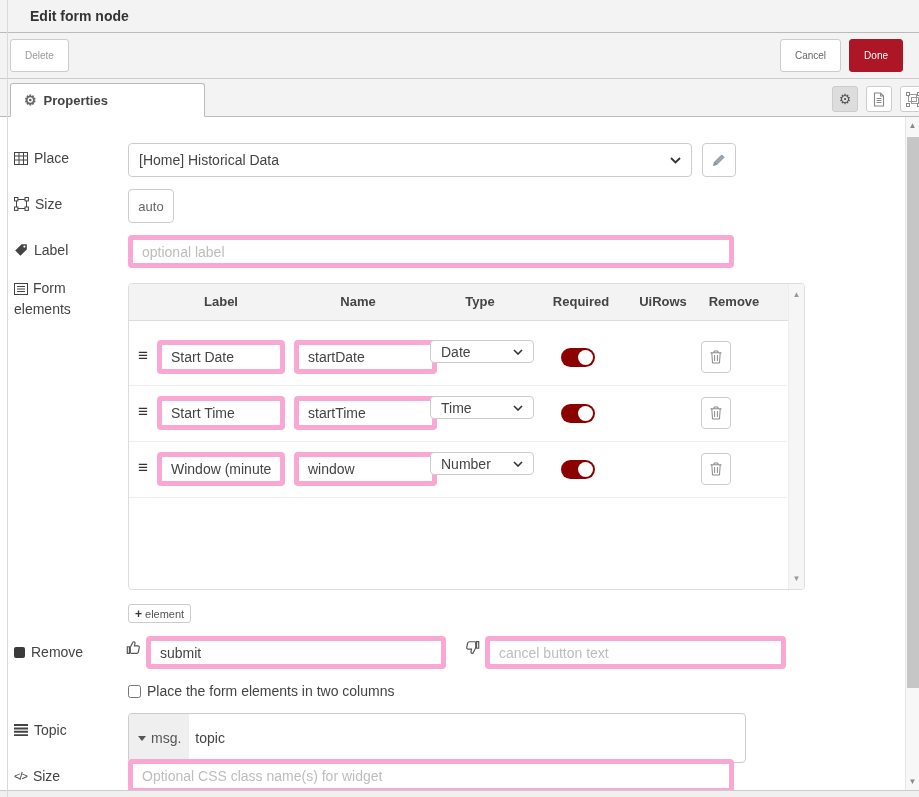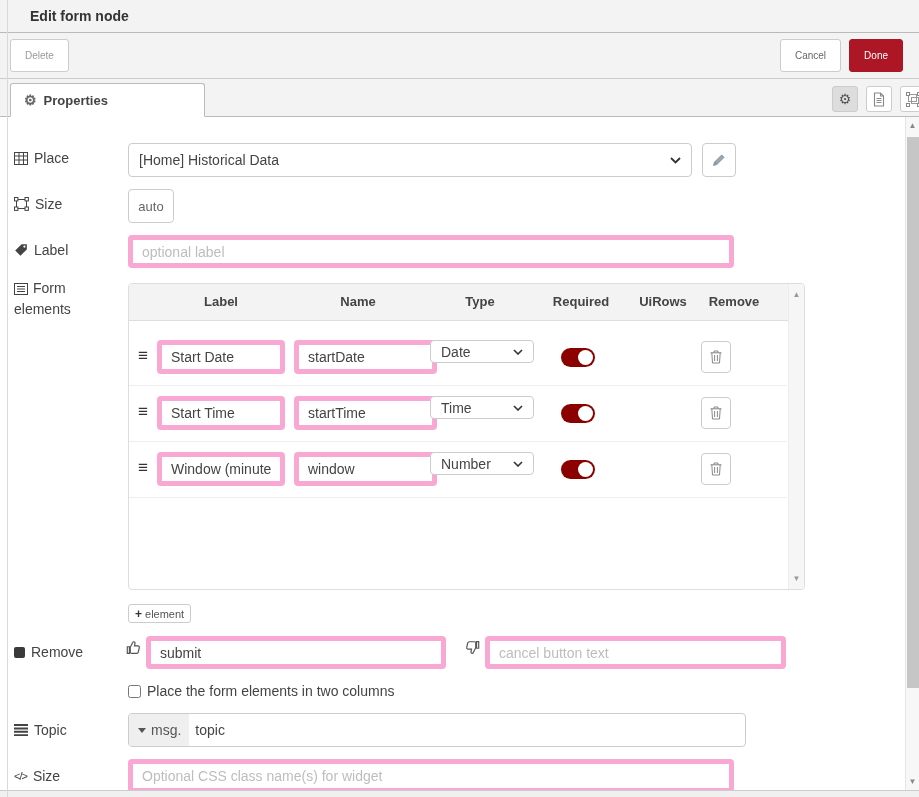--- a/index.html
+++ b/index.html
@@ -76,21 +76,21 @@
     border-radius:3px; background:#fff; font-size:11px; color:#555; padding:0 6px; display:flex;
     align-items:center; gap:3px; cursor:pointer; }
   .add-btn .plus { font-weight:bold; font-size:12px; color:#333; }
 
   .thumb-ic { position:absolute; top:523px; }
 
   .check-row { position:absolute; left:128px; top:566px; display:flex; align-items:center; gap:6px;
     font-size:14px; color:#444; }
   .check-row input { width:13px; height:13px; }
 
-  .typed-input { position:absolute; left:128px; top:596px; width:618px; height:34px;
+  .typed-input { position:absolute; left:128px; top:596px; width:618px; height:50px;
     border:1px solid #ccc; border-radius:4px; display:flex; overflow:hidden; background:#fff; }
   .typed-prefix { background:#efefef; display:flex; align-items:center; gap:5px; padding:0 8px 0 9px;
     font-size:14px; color:#555; cursor:pointer; }
   .typed-value { display:flex; align-items:center; padding-left:6px; font-size:14px; color:#444; }
 
   
   .main-scroll { position:absolute; right:0; top:117px; width:14px; height:673px; background:#f7f7f7;
     border-left:1px solid #e5e5e5; z-index:30; }
   .main-scroll .thumb { position:absolute; left:1px; top:20px; width:12px; height:551px; background:#c6c6c6; }
   .main-scroll .ar { position:absolute; left:0; width:100%; text-align:center; font-size:8px; color:#888; }

